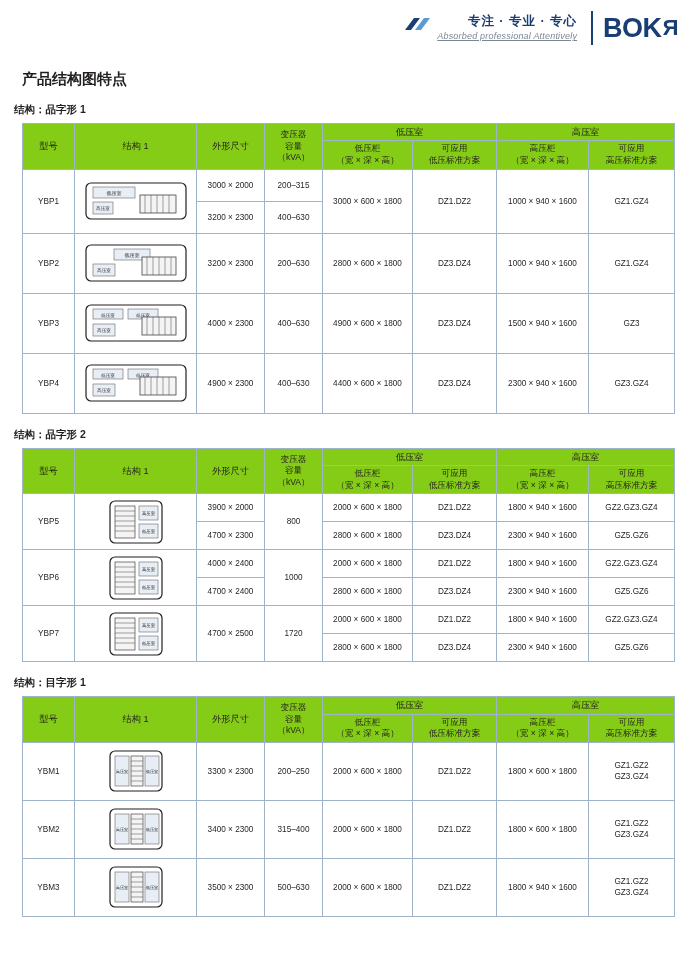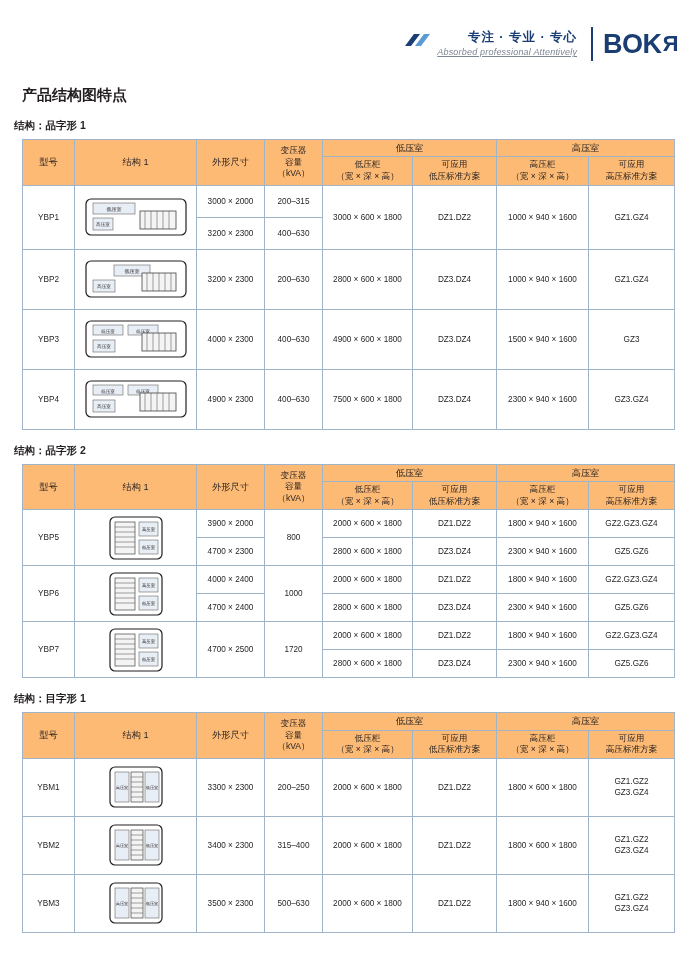--- a/index.html
+++ b/index.html
@@ -13,21 +13,20 @@
   body { position: relative; overflow: hidden; }
 
   
   .page-header {
     position: relative;
     height: 56px;
     padding: 0 18px;
     display: flex;
     align-items: center;
     justify-content: flex-end;
-    margin-top: 16px;
   }
   .hdr-slogan {
     text-align: right;
     padding-right: 10px;
     line-height: 1.35;
   }
   .hdr-slogan .cn {
     font-size: 12.5px;
     color: #1a3e73;
     letter-spacing: 1px;
@@ -96,21 +95,21 @@
   table.spec th, table.spec td {
     border: 1px solid #9fb4c9;
     text-align: center;
     vertical-align: middle;
     font-size: 8.2px;
     color: #231f20;
     padding: 2px 1px;
     line-height: 1.35;
   }
   table.spec thead th {
-    background: #fdba74;
+    background: #84cc16;
     font-weight: normal;
     font-size: 8.6px;
   }
   table.spec thead th.big {
     font-size: 9.2px;
   }
   td.model {
     font-size: 9px;
   }
   td.struct {
@@ -290,21 +289,21 @@
           <rect x="56" y="16" width="36" height="18" fill="#f4f4f4" stroke="#444" stroke-width="0.8"></rect>
           <line x1="61" y1="16" x2="61" y2="34" stroke="#444" stroke-width="0.5"></line>
           <line x1="67" y1="16" x2="67" y2="34" stroke="#444" stroke-width="0.5"></line>
           <line x1="73" y1="16" x2="73" y2="34" stroke="#444" stroke-width="0.5"></line>
           <line x1="79" y1="16" x2="79" y2="34" stroke="#444" stroke-width="0.5"></line>
           <line x1="85" y1="16" x2="85" y2="34" stroke="#444" stroke-width="0.5"></line>
         </svg>
       </td>
       <td>4900 × 2300</td>
       <td>400–630</td>
-      <td>7500 × 600 × 1800</td>
+      <td>4400 × 600 × 1800</td>
       <td>DZ3.DZ4</td>
       <td>2300 × 940 × 1600</td>
       <td>GZ3.GZ4</td>
     </tr>
   </tbody>
 </table>
 
 <div class="section-label">结构：品字形 2</div>
 
 <table class="spec">

